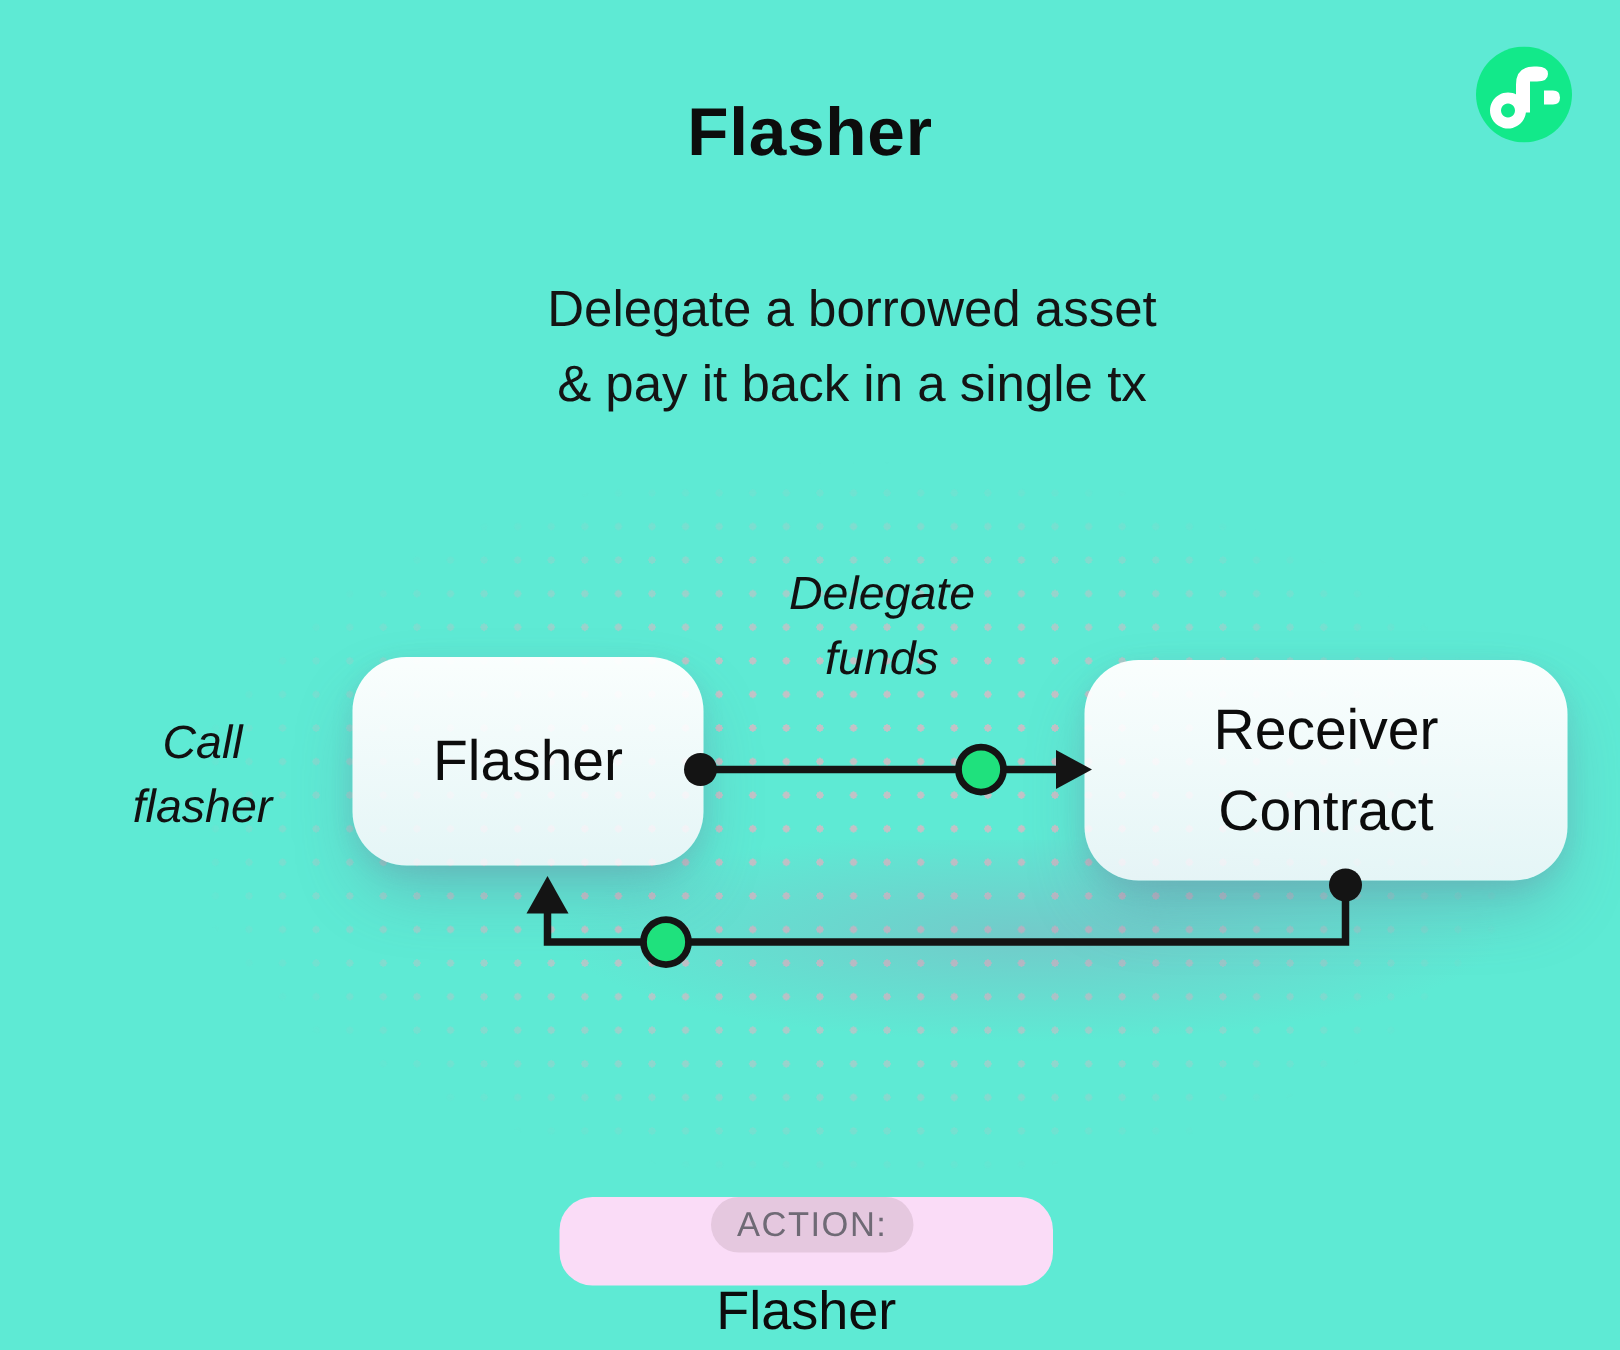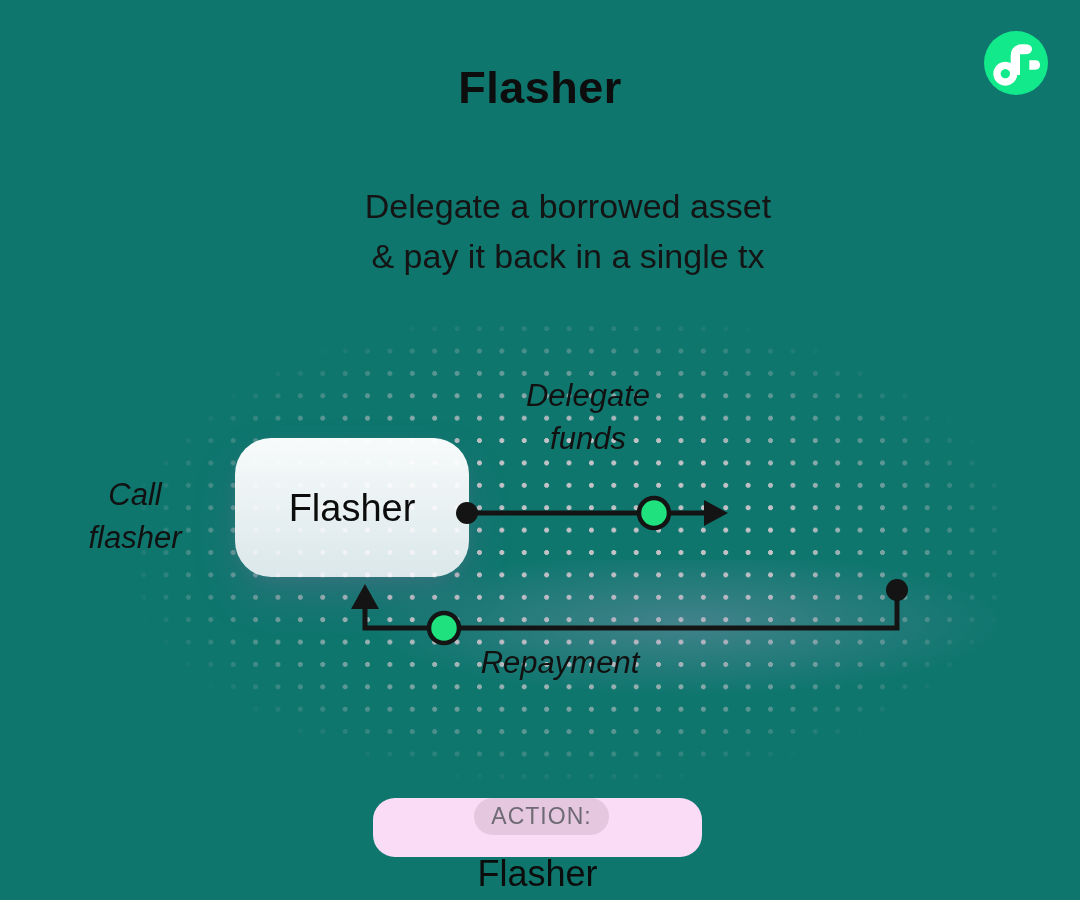--- a/index.html
+++ b/index.html
@@ -1,18 +1,18 @@
 <!DOCTYPE html>
 <html><head>
 <meta charset="utf-8">
 <style>
   html,body{margin:0;padding:0;background:#efefef;}
   .canvas{
     position:relative;width:1080px;height:900px;overflow:hidden;
-    background:#0f766e;
+    background:#5eead4;
     font-family:"Liberation Sans", sans-serif;
     color:#0d0d0d;
   }
   
   .dots{
     position:absolute;left:110px;top:295px;width:890px;height:505px;
     background-image:radial-gradient(circle,#c2c2c6 0 2.3px,rgba(194,194,198,0) 2.5px);
     background-size:22.4px 22.4px;
     -webkit-mask-image:radial-gradient(ellipse 62% 58% at 52% 50%,#000 38%,transparent 82%);
     mask-image:radial-gradient(ellipse 62% 58% at 52% 50%,#000 38%,transparent 82%);
@@ -88,20 +88,26 @@
 
   <div class="flow-label lbl-delegate">
     <div>Delegate</div>
     <div>funds</div>
   </div>
 
   <div class="node node-flasher">
     <span>Flasher</span>
   </div>
 
+  <div class="node node-receiver">
+    <span>
+      <div>Receiver</div>
+      <div>Contract</div>
+    </span>
+  </div>
 
   <svg class="arrows" viewBox="0 0 1080 900">
     <defs>
       <linearGradient id="toGreenRight" x1="0" y1="0" x2="1" y2="0">
         <stop offset="0" stop-color="#141414"></stop>
         <stop offset="1" stop-color="#1fe17d"></stop>
       </linearGradient>
       <linearGradient id="toGreenLeft" x1="0" y1="0" x2="1" y2="0">
         <stop offset="0" stop-color="#1fe17d"></stop>
         <stop offset="1" stop-color="#141414"></stop>
@@ -118,20 +124,19 @@
 
     <g>
       <path d="M897 590 V628 H365 V606" fill="none" stroke="#141414" stroke-width="5"></path>
       <line x1="452" y1="628" x2="522" y2="628" stroke="url(#toGreenLeft)" stroke-width="5"></line>
       <circle cx="897" cy="590" r="11" fill="#141414"></circle>
       <circle cx="444" cy="628" r="15" fill="#1fe17d" stroke="#141414" stroke-width="4.5"></circle>
       <polygon points="351,609 365,584 379,609" fill="#141414"></polygon>
     </g>
   </svg>
 
-  <div class="flow-label lbl-repayment">Repayment</div>
 
   <div class="badge">
     <span class="badge-label">ACTION:</span>
     <span class="badge-value">Flasher</span>
   </div>
 
 </div>
 
 </body></html>

